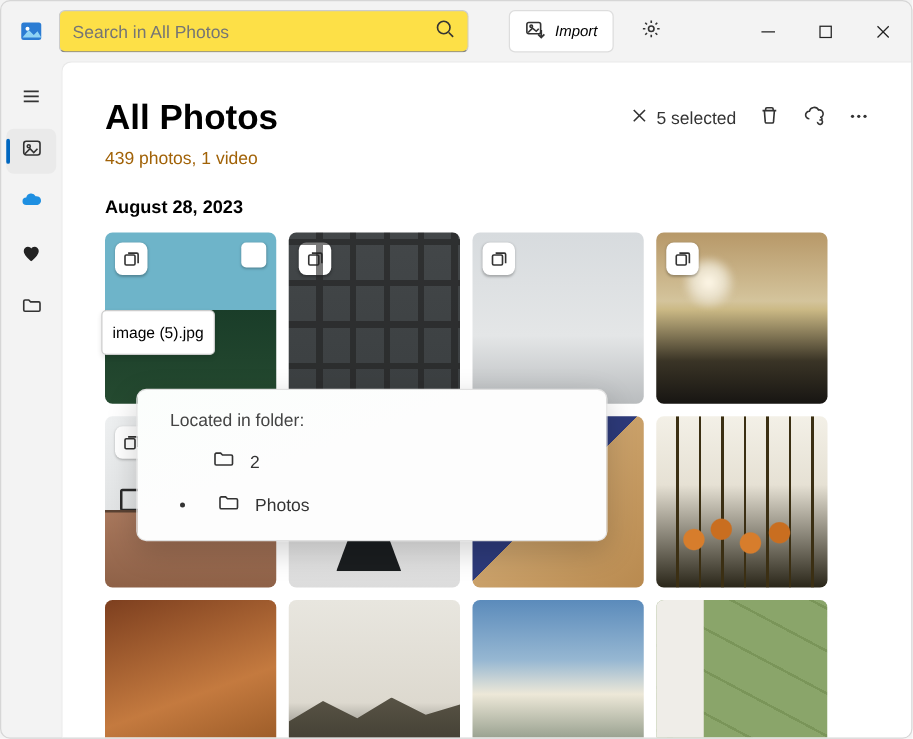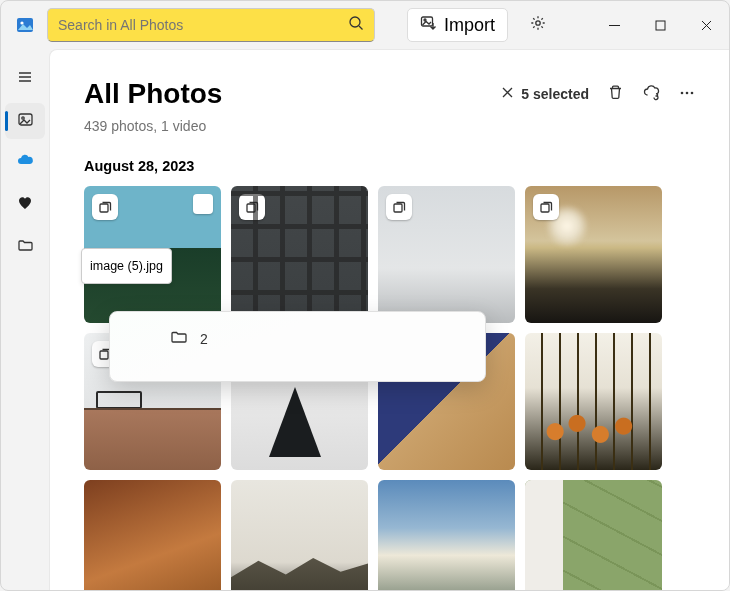--- a/index.html
+++ b/index.html
@@ -1,34 +1,34 @@
 <!DOCTYPE html>
 <html><head>
 <meta charset="utf-8">
 <style>
   * { box-sizing: border-box; margin: 0; padding: 0; font-family: "Segoe UI", sans-serif; }
   body { width: 730px; height: 591px; background: #f3f3f3; border: 1px solid #d6d6d6; border-radius: 8px; overflow: hidden; position: relative; }
   .titlebar { height: 48px; display: flex; align-items: center; padding: 0 0 0 10px; gap: 8px; }
   .app-icon { width: 28px; height: 28px; display:flex; align-items:center; justify-content:center; }
   .search { flex: 0 0 328px; height: 34px; background: #fde047; border: 1px solid #ccc; border-bottom: 1.5px solid #888; border-radius: 5px; display: flex; align-items: center; padding: 0 10px; }
   .search input { flex: 1; border: none; outline: none; font-size: 14px; background: transparent; color:#333; }
-  .import-btn { margin-left: 24px; height: 34px; background: #fff; border: 1px solid #ddd; border-radius: 5px; display: flex; align-items: center; gap: 6px; padding: 0 12px; font-size: 18px; cursor: pointer; }
+  .import-btn { margin-left: 24px; height: 34px; background: #fff; border: 1px solid #ddd; border-radius: 5px; display: flex; align-items: center; gap: 6px; padding: 0 12px; font-size: 12px; cursor: pointer; font-style: italic; }
   .settings-btn { width: 36px; height: 34px; display: flex; align-items: center; justify-content: center; cursor: pointer; margin-left:4px; }
   .win-controls { margin-left: auto; display: flex; }
   .win-btn { width: 46px; height: 34px; display: flex; align-items: center; justify-content: center; font-size: 13px; cursor: pointer; color:#222; }
   .body { display: flex; height: calc(100% - 48px); }
   .sidebar { width: 48px; display: flex; flex-direction: column; align-items: center; padding-top: 12px; gap: 6px; }
   .side-item { width: 40px; height: 36px; border-radius: 6px; display: flex; align-items: center; justify-content: center; cursor: pointer; position:relative; }
   .side-item.active { background: #eaeaea; }
   .side-item.active::before { content:""; position:absolute; left:0; top:8px; bottom:8px; width:3px; background:#0067c0; border-radius:2px; }
   .content { flex: 1; background: #fff; border-radius: 8px 0 0 0; padding: 28px 34px; overflow: hidden; border-top:1px solid #e8e8e8; border-left:1px solid #e8e8e8; }
   .header-row { display: flex; align-items: center; }
   .page-title { font-size: 28px; font-weight: 600; flex: 1; }
-  .hdr-act { display: flex; align-items: center; gap: 6px; font-size: 14px; color: #333; margin-left: 18px; cursor: pointer; font-weight: bold; }
-  .subtitle { color: #737373; font-size: 14px; margin-top: 8px; }
+  .hdr-act { display: flex; align-items: center; gap: 6px; font-size: 14px; color: #333; margin-left: 18px; cursor: pointer; }
+  .subtitle { color: #a16207; font-size: 14px; margin-top: 8px; }
   .group-header { font-weight: 600; font-size: 14.5px; margin-top: 24px; margin-bottom: 12px; }
   .grid { display: grid; grid-template-columns: repeat(4, 137px); gap: 10px; }
   .thumb { width: 137px; height: 137px; border-radius: 6px; position: relative; overflow: hidden; cursor:pointer; }
   .thumb-badge { position:absolute; top:8px; left:8px; width:26px; height:26px; background:#fff; border-radius:6px; display:flex; align-items:center; justify-content:center; box-shadow:0 1px 2px rgba(0,0,0,.25); }
   .thumb-check { position:absolute; top:8px; right:8px; width:20px; height:20px; background:#fff; border-radius:4px; box-shadow:0 1px 2px rgba(0,0,0,.25); }
   .tooltip-fn { position:absolute; left:80px; top:247px; background:#fff; border:1px solid #ccc; border-radius:4px; padding:10px 8px; font-size:12.5px; box-shadow:0 2px 4px rgba(0,0,0,.1); z-index:10; }
   .flyout { position:absolute; left:108px; top:310px; width:377px; background:linear-gradient(160deg,#fbfefc 0%,#fdfdfd 40%); border:1px solid #e0e0e0; border-radius:8px; padding:16px 26px 18px; box-shadow:0 8px 24px rgba(0,0,0,.18); z-index:9; }
   .flyout-title { font-size:14px; color:#444; margin-bottom:14px; }
   .flyout-row { display:flex; align-items:center; gap:12px; font-size:14px; color:#333; margin-left:34px; margin-bottom:14px; }
   .flyout-row.last { margin-bottom:0; margin-left:8px; }
@@ -231,19 +231,27 @@
       <div class="thumb t10"></div>
       <div class="thumb t11"></div>
       <div class="thumb t12"></div>
     </div>
   </div>
 </div>
 
 <div class="tooltip-fn">image (5).jpg</div>
 
 <div class="flyout">
+  <div class="flyout-title">Located in folder:</div>
   <div class="flyout-row">
     <span><svg width="18" height="18" fill="none" stroke="#333" stroke-width="1.3">
           <path d="M2 5.5a1 1 0 011-1h3.5l1.5 1.5H15a1 1 0 011 1V13a1 1 0 01-1 1H3a1 1 0 01-1-1V5.5z"></path>
         </svg></span>
     <span>2</span>
   </div>
+  <div class="flyout-row last">
+    <span class="bullet"></span>
+    <span><svg width="18" height="18" fill="none" stroke="#333" stroke-width="1.3">
+          <path d="M2 5.5a1 1 0 011-1h3.5l1.5 1.5H15a1 1 0 011 1V13a1 1 0 01-1 1H3a1 1 0 01-1-1V5.5z"></path>
+        </svg></span>
+    <span>Photos</span>
+  </div>
 </div>
 
 </body></html>

